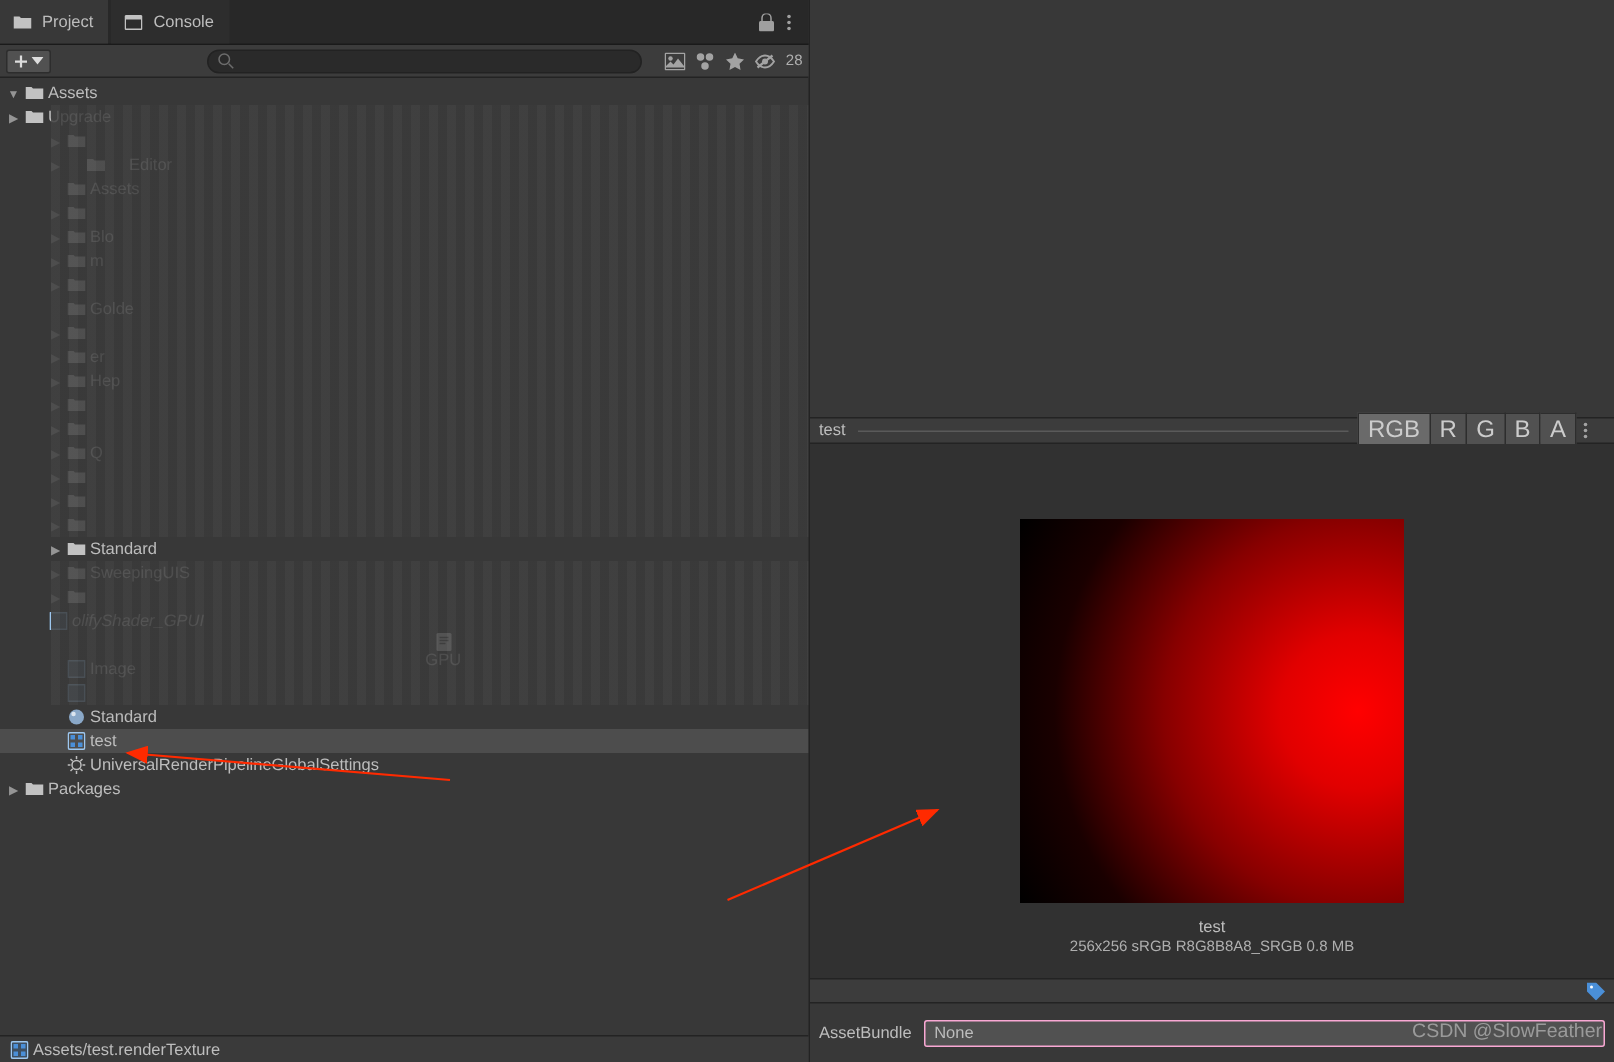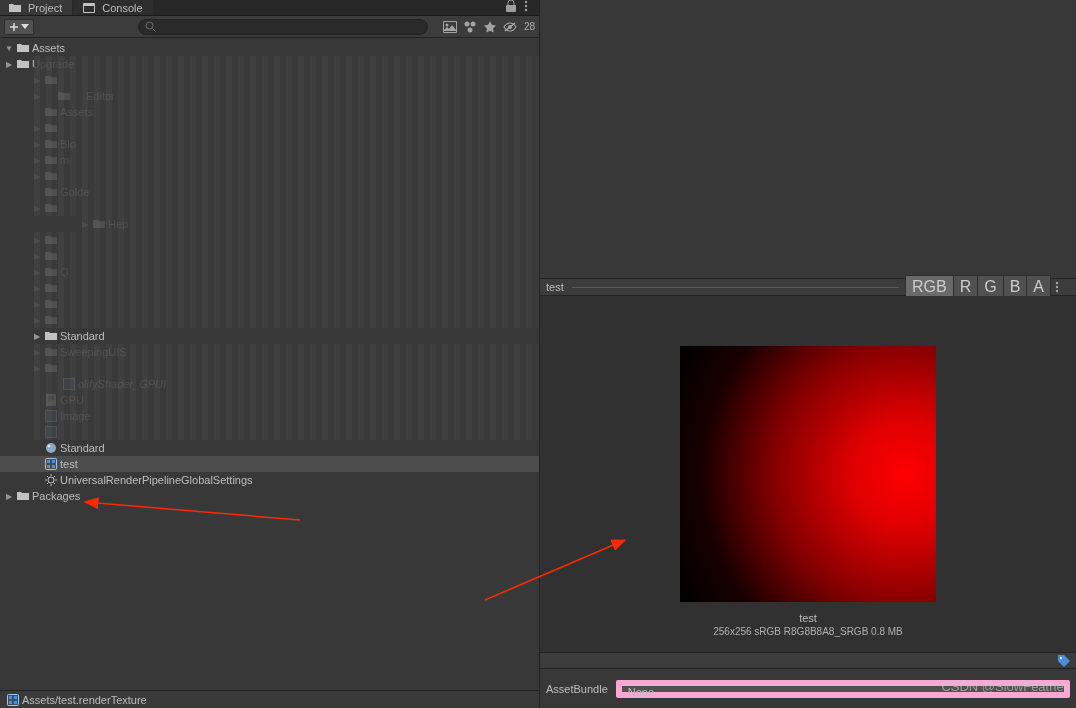--- a/index.html
+++ b/index.html
@@ -1,18 +1,18 @@
 <!DOCTYPE html>
 <html><head>
 <meta charset="utf-8">
 <style>
 *{margin:0;padding:0;box-sizing:border-box;font-family:Arial,sans-serif;font-size:11px;color:#bdbdbd}
 body{background:#383838;width:1076px;height:708px;overflow:hidden;display:flex}
 .left-panel{width:540px;height:100%;display:flex;flex-direction:column;background:#383838;border-right:1px solid #232323}
-.tabs{height:16px;display:flex;background:#282828;border-bottom:1px solid #1a1a1a;align-items:flex-start}
+.tabs{height:30px;display:flex;background:#282828;border-bottom:1px solid #1a1a1a;align-items:center}
 .tab{padding:3px 10px 3px 6px;display:flex;align-items:center;gap:4px;height:100%;background:#383838;margin-right:2px;cursor:pointer}
 .tab.inactive{background:#2d2d2d}
 .tab-spacer{flex:1}
 .lock-icon,.menu-icon{width:12px;height:12px;margin:0 3px;cursor:pointer;opacity:.8}
 .toolbar{height:22px;display:flex;align-items:center;padding:0 4px;gap:4px;border-bottom:1px solid #232323;background:#3c3c3c}
 .plus-btn{display:flex;align-items:center;background:#515151;border:1px solid #2d2d2d;border-radius:2px;padding:2px 4px;cursor:pointer}
 .search-box{flex:0 0 290px;height:16px;background:#2a2a2a;border:1px solid #222;border-radius:8px;display:flex;align-items:center;padding:0 6px;margin-left:100px}
 .search-box svg{opacity:.6}
 .tb-spacer{flex:1}
 .tb-icon{width:16px;height:14px;cursor:pointer;opacity:.8;display:flex;align-items:center;justify-content:center}
@@ -32,21 +32,21 @@
 .hline{flex:1;height:1px;background:#5a5a5a;margin-right:6px}
 .ch-btn{background:#515151;border:1px solid #2d2d2d;padding:2px 6px;cursor:pointer;font-size:16px;color:#ccc}
 .ch-btn.active{background:#6a6a6a}
 .ch-btn+ .ch-btn{border-left:none}
 .preview-main{flex:1;display:flex;flex-direction:column;align-items:center;background:#313131}
 .tex-preview{width:256px;height:256px;margin-top:50px;background:radial-gradient(circle at 88% 50%,#ff0000 0%,#e10000 20%,#870000 50%,#1a0000 78%,#000 100%)}
 .tex-name{margin-top:10px;text-align:center}
 .tex-info{margin-top:2px;text-align:center;font-size:10px;opacity:.9}
 .asset-labels{height:16px;background:#3c3c3c;border-top:1px solid #232323;display:flex;justify-content:flex-end;padding-right:6px;align-items:center}
 .bundle-bar{height:40px;display:flex;align-items:center;padding:0 6px;gap:8px;background:#383838;border-top:1px solid #232323}
-.bundle-dd{flex:1;height:18px;background:#515151;border:6px solid #f9a8d4;border-radius:2px;display:flex;align-items:flex-start;padding:0 6px;cursor:pointer}
+.bundle-dd{flex:1;height:18px;background:#515151;border:1px solid #f9a8d4;border-radius:2px;display:flex;align-items:center;padding:0 6px;cursor:pointer}
 .watermark{position:absolute;right:8px;bottom:14px;color:#ccc;font-size:13px;opacity:.6}
 svg{display:block}
 .arrow-annotation{position:absolute;pointer-events:none;left:0;top:0}
 </style>
 </head>
 <body>
 
 <div class="left-panel">
   <div class="tabs">
     <div class="tab">
@@ -221,21 +221,30 @@
       </div>
       <div class="row blur" style="padding-left: 32px;">
         <span class="arrow">▶</span>
         <span class="icon16">
           <svg width="12" height="10" viewBox="0 0 12 10">
             <path fill="#c2c2c2" d="M0 1h4l1 1h7v7H0z"></path>
           </svg>
         </span>
         <span></span>
       </div>
-      <div class="row blur" style="padding-left: 32px; margin-left: 48px;">
+      <div class="row blur" style="padding-left: 32px;">
+        <span class="arrow">▶</span>
+        <span class="icon16">
+          <svg width="12" height="10" viewBox="0 0 12 10">
+            <path fill="#c2c2c2" d="M0 1h4l1 1h7v7H0z"></path>
+          </svg>
+        </span>
+        <span>er</span>
+      </div>
+      <div class="row blur" style="padding-left: 32px;">
         <span class="arrow">▶</span>
         <span class="icon16">
           <svg width="12" height="10" viewBox="0 0 12 10">
             <path fill="#c2c2c2" d="M0 1h4l1 1h7v7H0z"></path>
           </svg>
         </span>
         <span>Hep</span>
       </div>
       <div class="row blur" style="padding-left: 32px;">
         <span class="arrow">▶</span>
@@ -311,31 +320,31 @@
       </div>
       <div class="row blur" style="padding-left: 32px;">
         <span class="arrow">▶</span>
         <span class="icon16">
           <svg width="12" height="10" viewBox="0 0 12 10">
             <path fill="#c2c2c2" d="M0 1h4l1 1h7v7H0z"></path>
           </svg>
         </span>
         <span></span>
       </div>
-      <div class="row blur" style="padding-left: 50px; font-style: italic;">
+      <div class="row blur" style="padding-left: 20px; font-style: italic;">
         <span class="arrow"></span>
         <span class="icon16">
           <svg width="12" height="12" viewBox="0 0 12 12">
             <rect fill="#7aa8d8" width="12" height="12" rx="1" opacity=".4"></rect>
             <rect fill="none" stroke="#9dc7ef" x=".5" y=".5" width="11" height="11"></rect>
           </svg>
         </span>
         <span>olifyShader_GPUI</span>
       </div>
-      <div class="row blur" style="padding-left: 32px;">
+      <div class="row blur" style="padding-left: 52px; flex-direction: column;">
         <span class="arrow"></span>
         <span class="icon16">
           <svg width="12" height="12" viewBox="0 0 12 12">
             <rect fill="#e0e0e0" width="10" height="12" x="1" rx="1"></rect>
             <path stroke="#555" d="M3 3h6M3 5h6M3 7h4"></path>
           </svg>
         </span>
         <span>GPU</span>
       </div>
       <div class="row blur" style="padding-left: 32px;">

